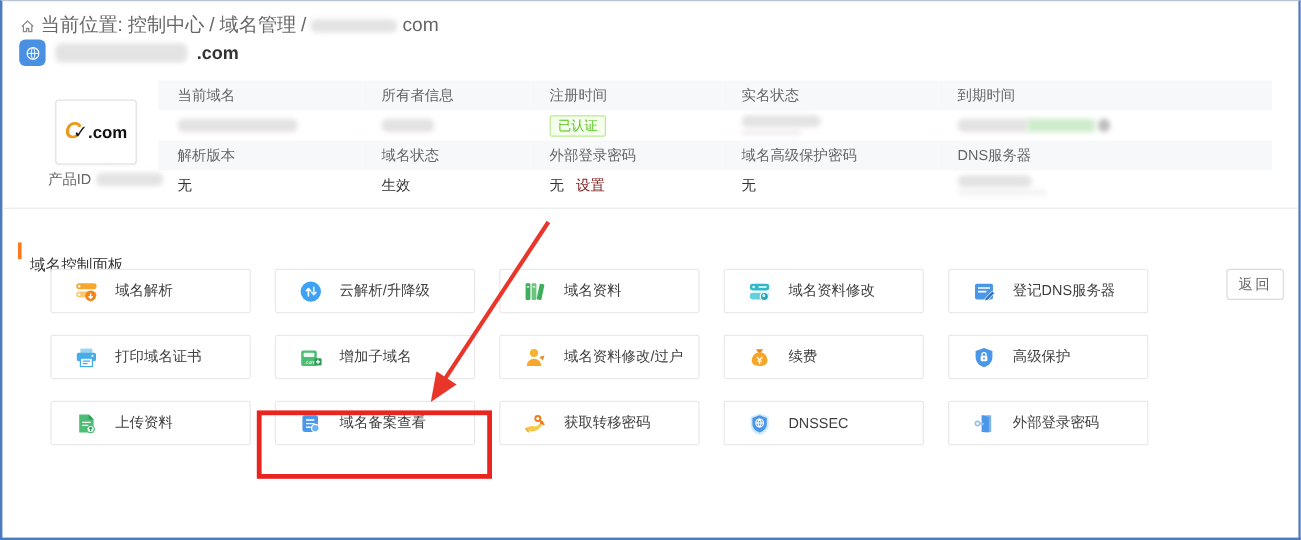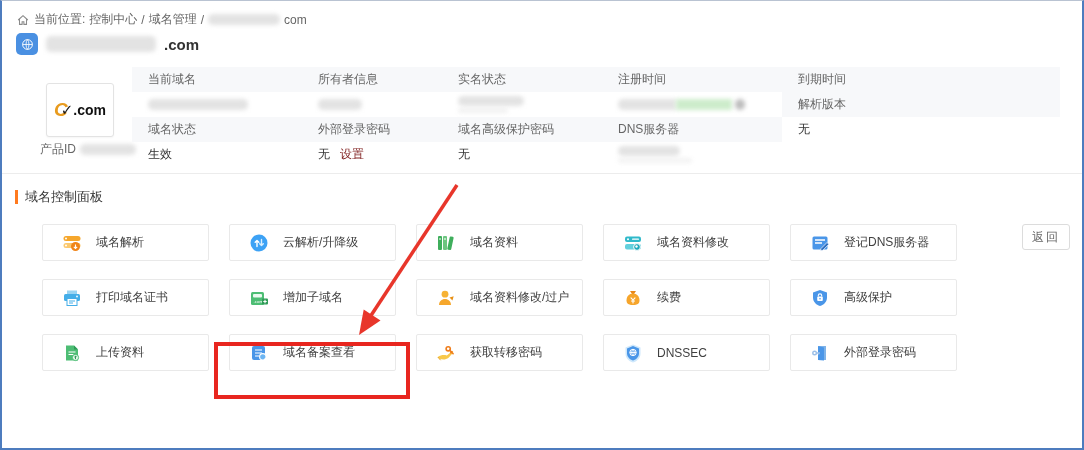--- a/index.html
+++ b/index.html
@@ -3,21 +3,21 @@
 <meta charset="utf-8">
 <style>
   html,body{margin:0;padding:0;}
   .page{
     position:relative;width:1084px;height:450px;box-sizing:border-box;
     background:#fff;border:2px solid #4d7cbe;border-top:1px solid #b9c3d2;
     font-family:"Liberation Sans","DejaVu Sans",sans-serif;overflow:hidden;
   }
   
   .breadcrumb{position:absolute;left:14px;top:10px;display:flex;align-items:center;
-    font-size:12px;color:#666;gap:4px;}
+    font-size:16px;color:#666;gap:4px;}
   .breadcrumb .home{width:14px;height:14px;display:inline-block;}
   .crumb-link{color:#666;cursor:pointer;}
   .blur{background:#e3e3e3;border-radius:5px;filter:blur(2px);display:inline-block;vertical-align:middle;}
   .blur.green{background:#cdeccb;}
   .blur.dark{background:#bdbdbd;}
   
   .domain-title{position:absolute;left:14px;top:32px;display:flex;align-items:center;gap:8px;}
   .domain-ico{width:22px;height:22px;border-radius:5px;background:#4a90e2;display:flex;
     align-items:center;justify-content:center;}
   .domain-ico svg{width:15px;height:15px;}
@@ -37,21 +37,21 @@
   .cell.td{color:#333;}
   .badge-ok{font-size:11px;color:#52c41a;border:1px solid #b7eb8f;background:#f6ffed;
     border-radius:2px;padding:1px 6px;line-height:14px;}
   .green-text{color:#52c41a;}
   .action-link{margin-left:10px;color:#7f1d1d;cursor:pointer;}
   .stack{display:flex;flex-direction:column;justify-content:center;gap:2px;}
   
   .section-divider{position:absolute;left:0;right:0;top:172px;border-top:1px solid #ececec;}
   .section-header{position:absolute;left:13px;top:187px;display:flex;align-items:center;gap:7px;}
   .section-bar{width:3px;height:14px;background:#ff7a1f;}
-  .section-title{font-size:13px;color:#333;}
+  .section-title{font-size:13px;color:#333;margin-top:24px;}
   .back-btn{position:absolute;right:12px;top:192px;width:46px;height:24px;background:#fff;
     border:1px solid #dcdcdc;border-radius:3px;font-size:12px;color:#666;display:flex;
     align-items:center;justify-content:center;cursor:pointer;letter-spacing:2px;margin-top:31px;}
   
   .cards{position:absolute;left:40px;top:223px;display:grid;
     grid-template-columns:repeat(5,167px);column-gap:20px;row-gap:18px;}
   .card{height:37px;background:#fff;border:1px solid #e9e9e9;border-radius:2px;display:flex;
     align-items:center;padding-left:19px;gap:14px;cursor:pointer;box-sizing:border-box;}
   .card .cicon{width:20px;height:20px;flex:0 0 20px;}
   .card .cicon svg{width:20px;height:20px;display:block;}
@@ -98,30 +98,33 @@
     <span class="logo-com">.com</span>
   </div>
   <div class="product-id">
     <span>产品ID</span>
     <span class="blur" style="width:56px;height:11px;"></span>
   </div>
 
   <div class="info-table">
     <div class="cell th">当前域名</div>
     <div class="cell th">所有者信息</div>
+    <div class="cell th">注册时间</div>
     <div class="cell th">实名状态</div>
-    <div class="cell th">注册时间</div>
     <div class="cell th">到期时间</div>
 
     <div class="cell td">
         <span class="blur" style="width:100px;height:11px;"></span>
       </div>
     <div class="cell td">
         <span class="blur" style="width:44px;height:11px;"></span>
       </div>
+    <div class="cell td">
+      <span class="badge-ok">已认证</span>
+    </div>
     <div class="cell td">
       <span class="stack">
           <span class="blur" style="width:66px;height:10px;"></span>
           <span class="blur" style="width:50px;height:5px;opacity:.5;"></span>
         </span>
     </div>
     <div class="cell td">
       <span class="blur" style="width:58px;height:11px;border-radius:5px 0 0 5px;"></span>
         <span class="blur green" style="width:56px;height:11px;border-radius:0;"></span>
         <span class="blur dark" style="width:10px;height:11px;margin-left:3px;"></span>

